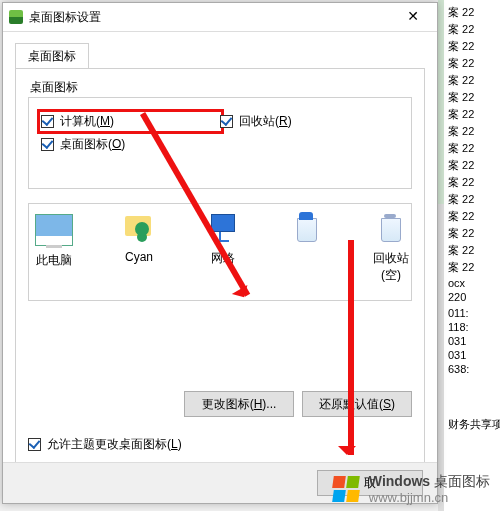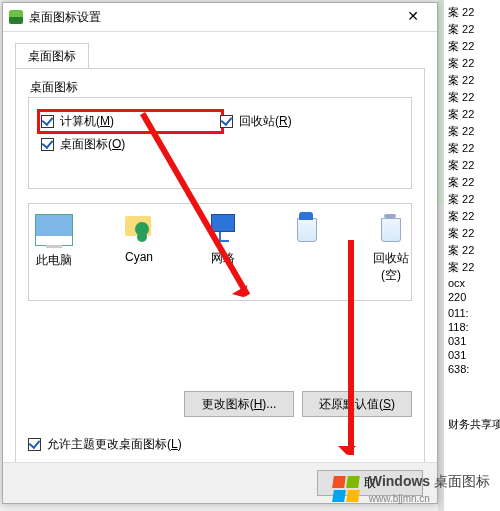--- a/index.html
+++ b/index.html
@@ -58,21 +58,21 @@
   .bgthin{position:absolute;right:56px;top:0;width:6px;height:100%;background:linear-gradient(180deg,#cfe3d0 0 40%,#dedede 40% 100%);}
   
   .wm{position:absolute;right:10px;bottom:6px;display:flex;align-items:center;gap:8px;}
   .wm .logo{width:28px;height:28px;position:relative;}
   .wm .logo span{position:absolute;width:12px;height:12px;}
   .wm .logo .a{left:0;top:0;background:#f25022;transform:skewX(-8deg);}
   .wm .logo .b{left:14px;top:0;background:#7fba00;transform:skewX(-8deg);}
   .wm .logo .c{left:0;top:14px;background:#00a4ef;transform:skewX(-8deg);}
   .wm .logo .d{left:14px;top:14px;background:#ffb900;transform:skewX(-8deg);}
   .wm .txt{font-size:14px;color:#444;line-height:1.1;}
-  .wm .txt small{font-size:10px;color:#888;}
+  .wm .txt small{font-size:13px;color:#888;}
 </style>
 </head>
 <body>
 <div class="stage">
 
   <div class="bglist">
     <div>案 22</div>
       <div>案 22</div>
       <div>案 22</div>
     <div>案 22</div>

